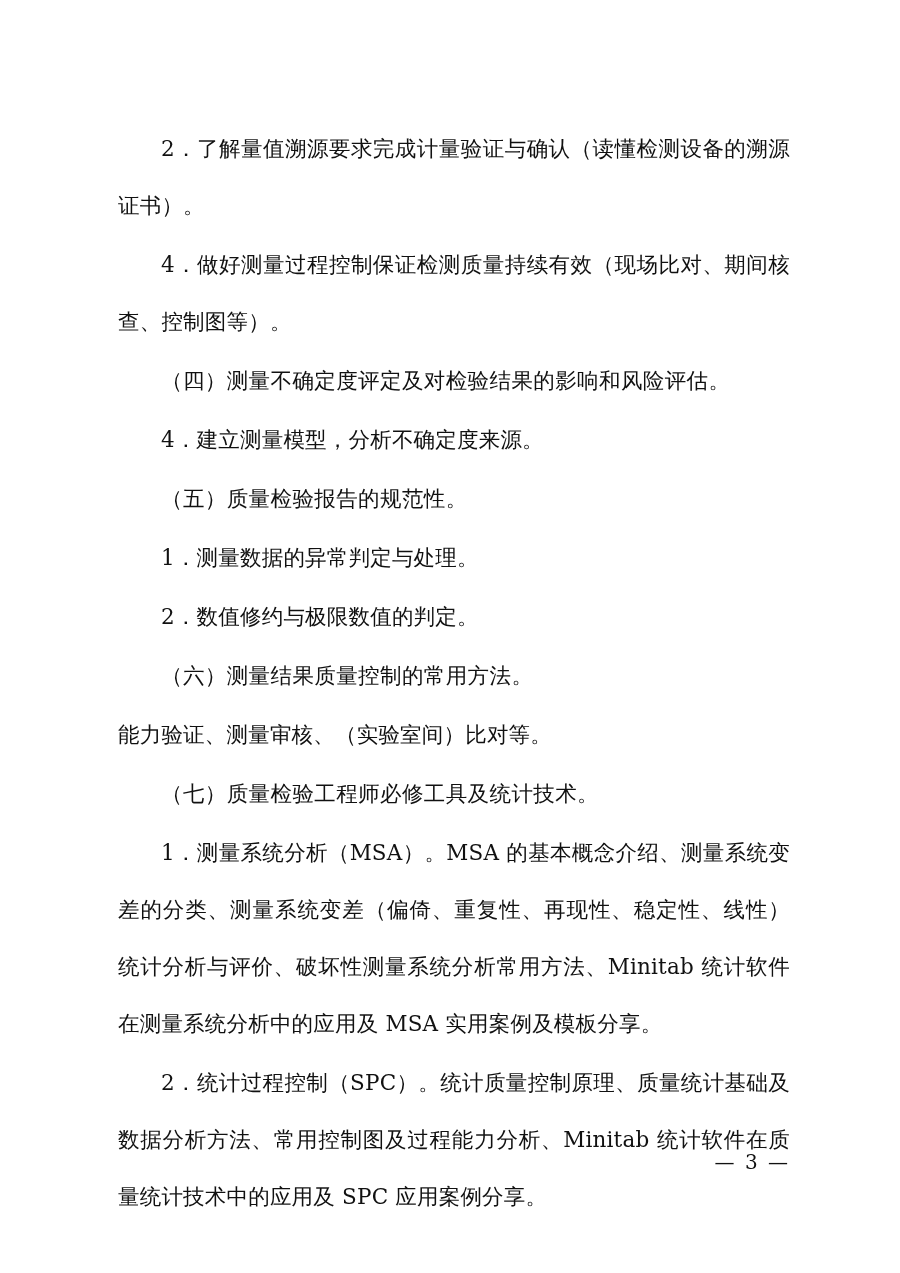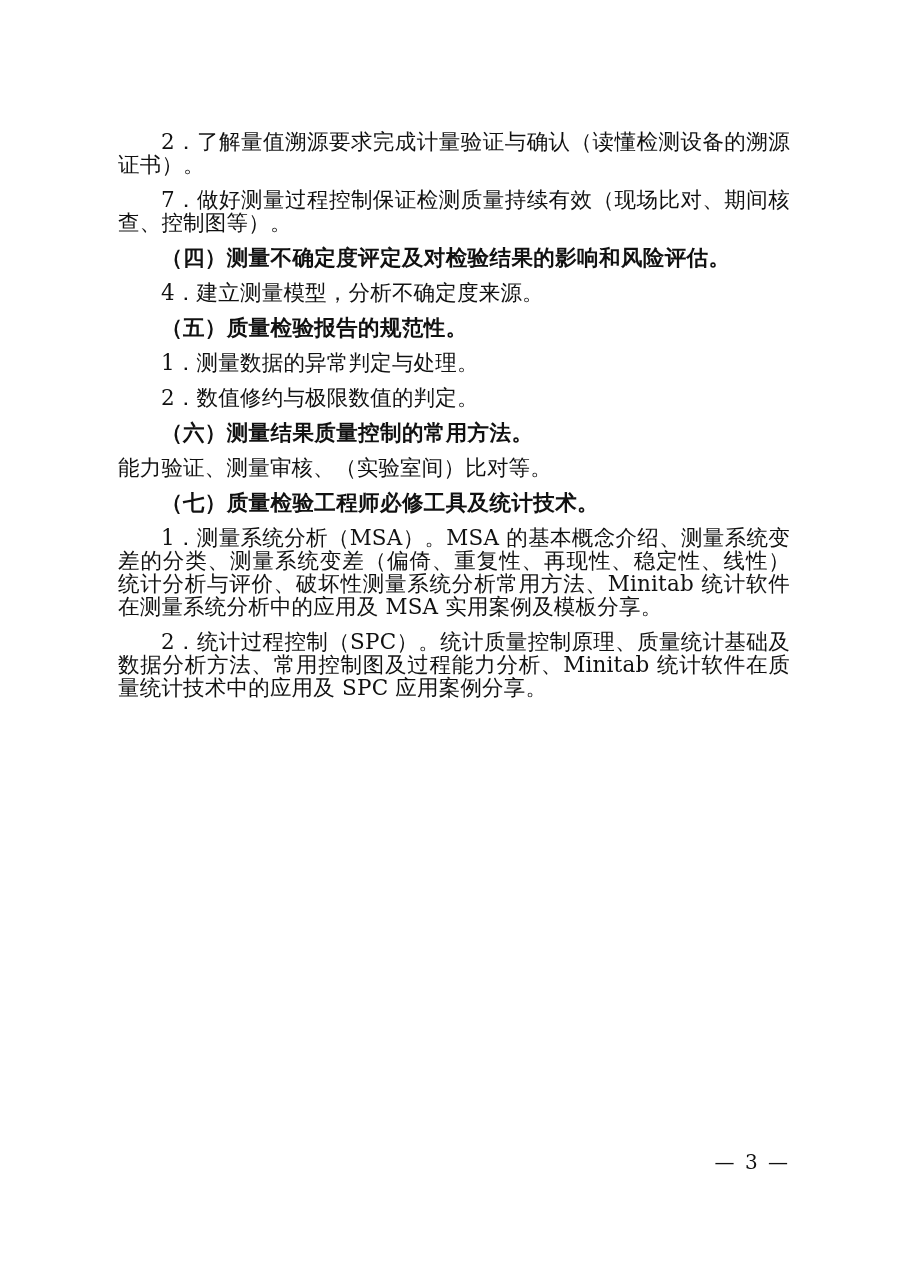--- a/index.html
+++ b/index.html
@@ -23,32 +23,32 @@
     height: 1273px;
     background: #ffffff;
   }
   .content {
     position: absolute;
     left: 118px;
     top: 118px;
     width: 672px;
   }
   p {
-    margin: 12px 0 2px 0;
+    margin: 2px 0 2px 0;
     font-size: 21.5px;
-    line-height: 23px;
+    line-height: 57px;
     text-align: justify;
     text-justify: inter-ideograph;
     letter-spacing: 0.2px;
   }
   p.indent {
     text-indent: 43px;
   }
   p.bold {
-    font-weight: bold;
+    font-weight: normal;
     text-indent: 43px;
     letter-spacing: 0.4px;
   }
   .page-number {
     position: absolute;
     left: 0;
     top: 1150px;
     width: 790px;
     text-align: right;
     font-size: 20px;
@@ -56,21 +56,21 @@
     letter-spacing: 2px;
     color: #111111;
   }
 </style>
 </head>
 <body>
 
 <div class="page">
   <div class="content">
     <p class="indent">2．了解量值溯源要求完成计量验证与确认（读懂检测设备的溯源证书）。</p>
-    <p class="indent">7．做好测量过程控制保证检测质量持续有效（现场比对、期间核查、控制图等）。</p>
+    <p class="indent">4．做好测量过程控制保证检测质量持续有效（现场比对、期间核查、控制图等）。</p>
     <p class="bold">（四）测量不确定度评定及对检验结果的影响和风险评估。</p>
     <p class="indent">4．建立测量模型，分析不确定度来源。</p>
     <p class="bold">（五）质量检验报告的规范性。</p>
     <p class="indent">1．测量数据的异常判定与处理。</p>
     <p class="indent">2．数值修约与极限数值的判定。</p>
     <p class="bold">（六）测量结果质量控制的常用方法。</p>
     <p class="plain">能力验证、测量审核、（实验室间）比对等。</p>
     <p class="bold">（七）质量检验工程师必修工具及统计技术。</p>
     <p class="indent">1．测量系统分析（MSA）。MSA 的基本概念介绍、测量系统变差的分类、测量系统变差（偏倚、重复性、再现性、稳定性、线性）统计分析与评价、破坏性测量系统分析常用方法、Minitab 统计软件在测量系统分析中的应用及 MSA 实用案例及模板分享。</p>
     <p class="indent">2．统计过程控制（SPC）。统计质量控制原理、质量统计基础及数据分析方法、常用控制图及过程能力分析、Minitab 统计软件在质量统计技术中的应用及 SPC 应用案例分享。</p>

